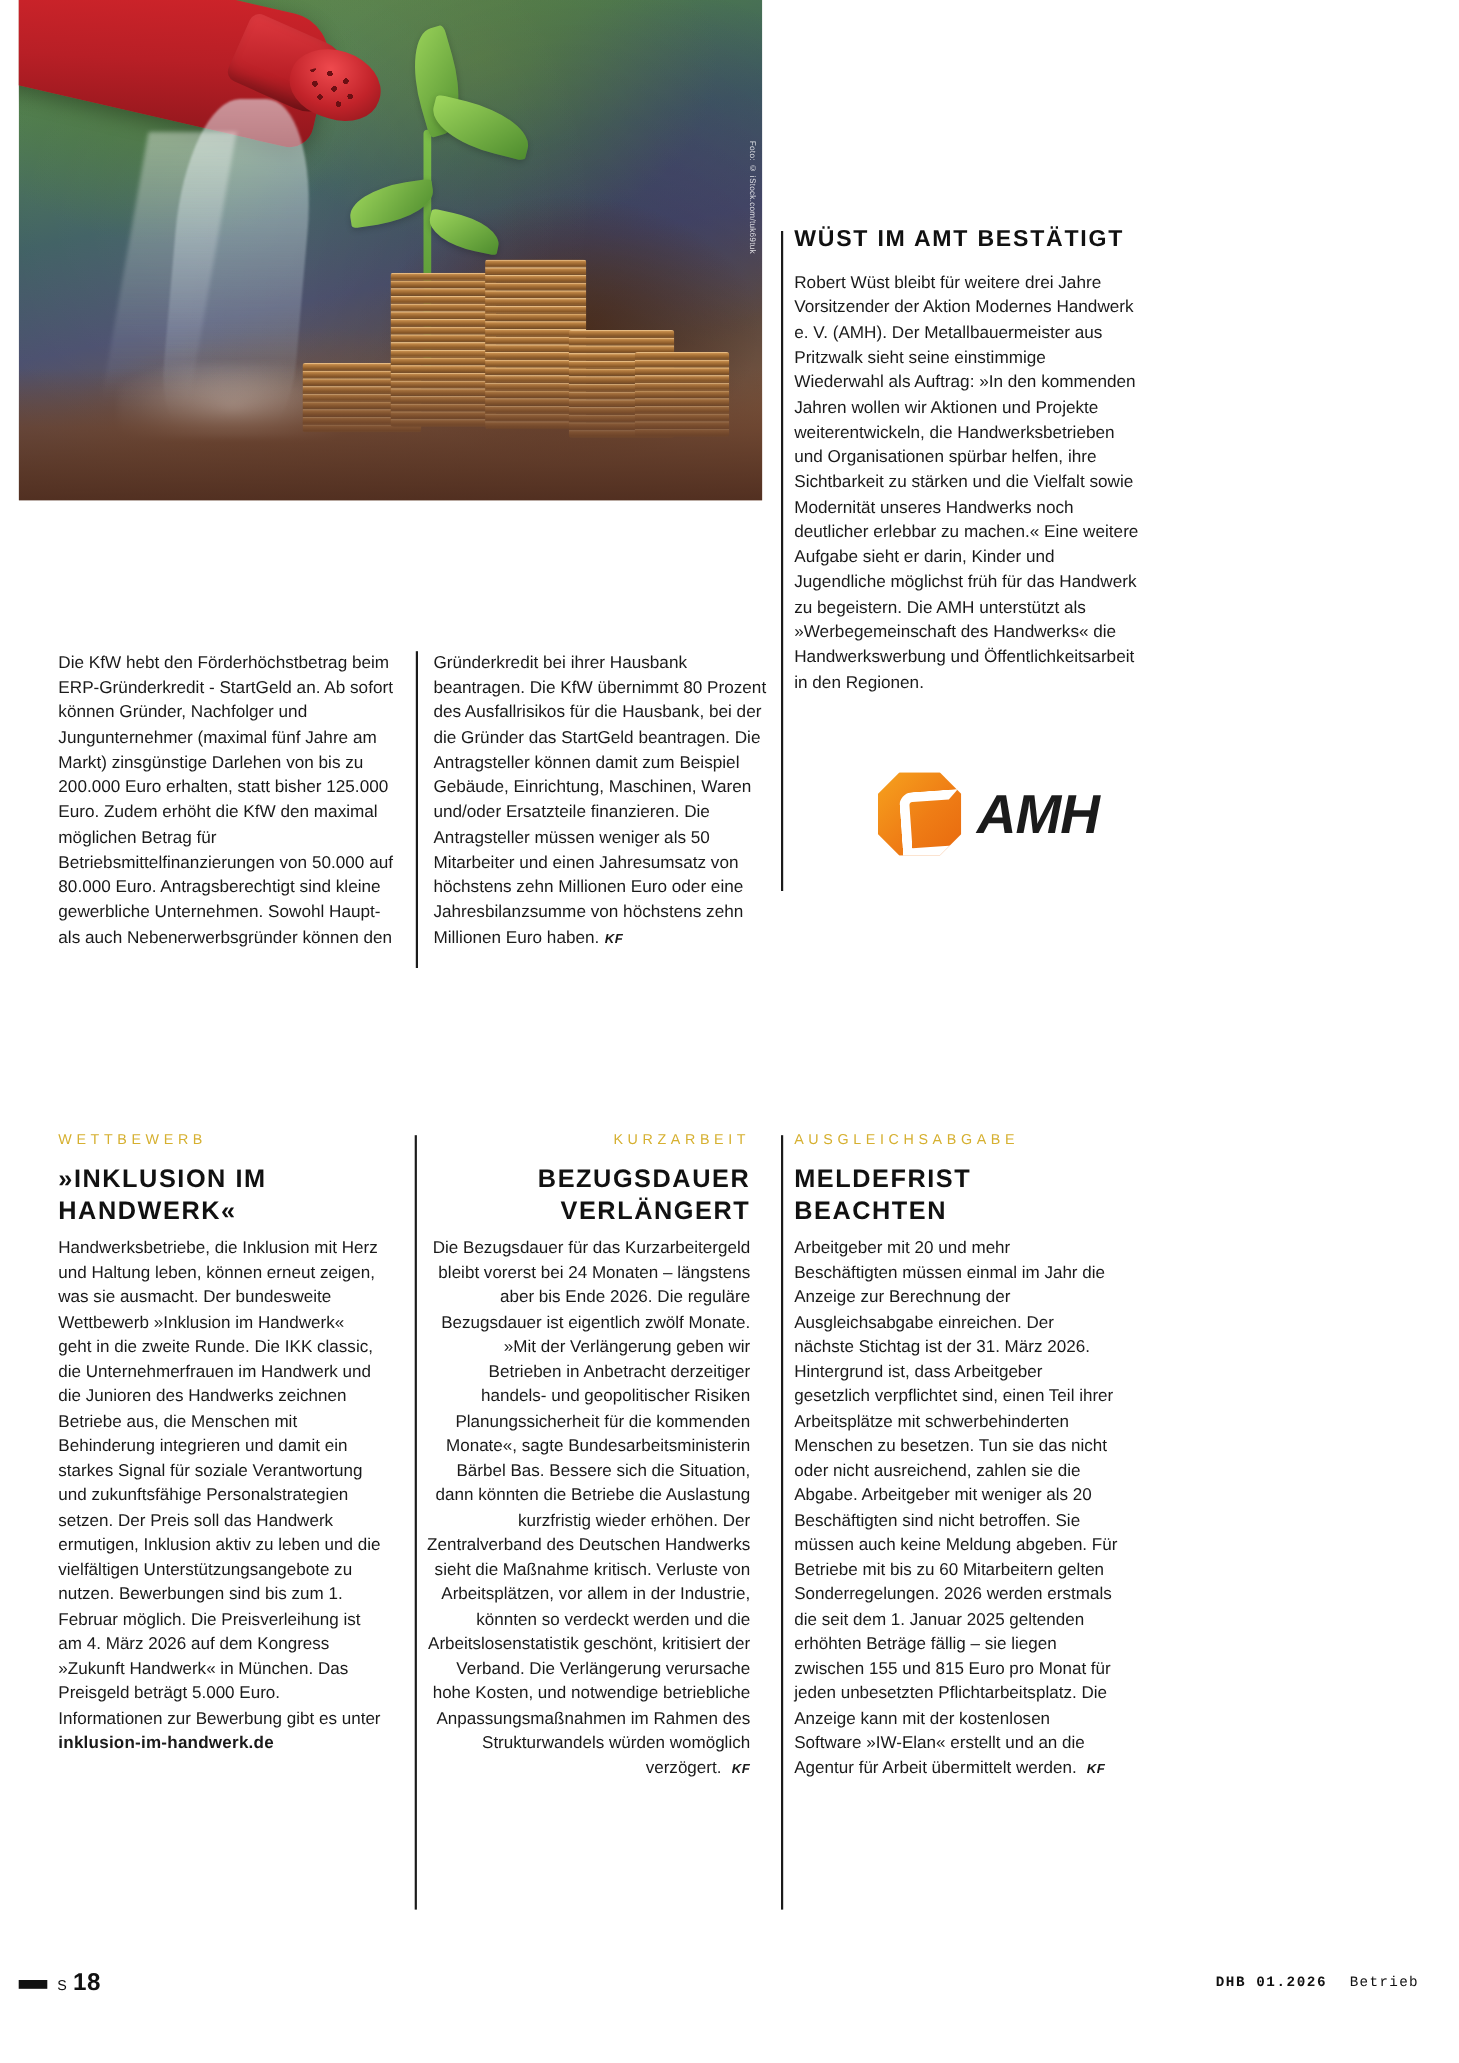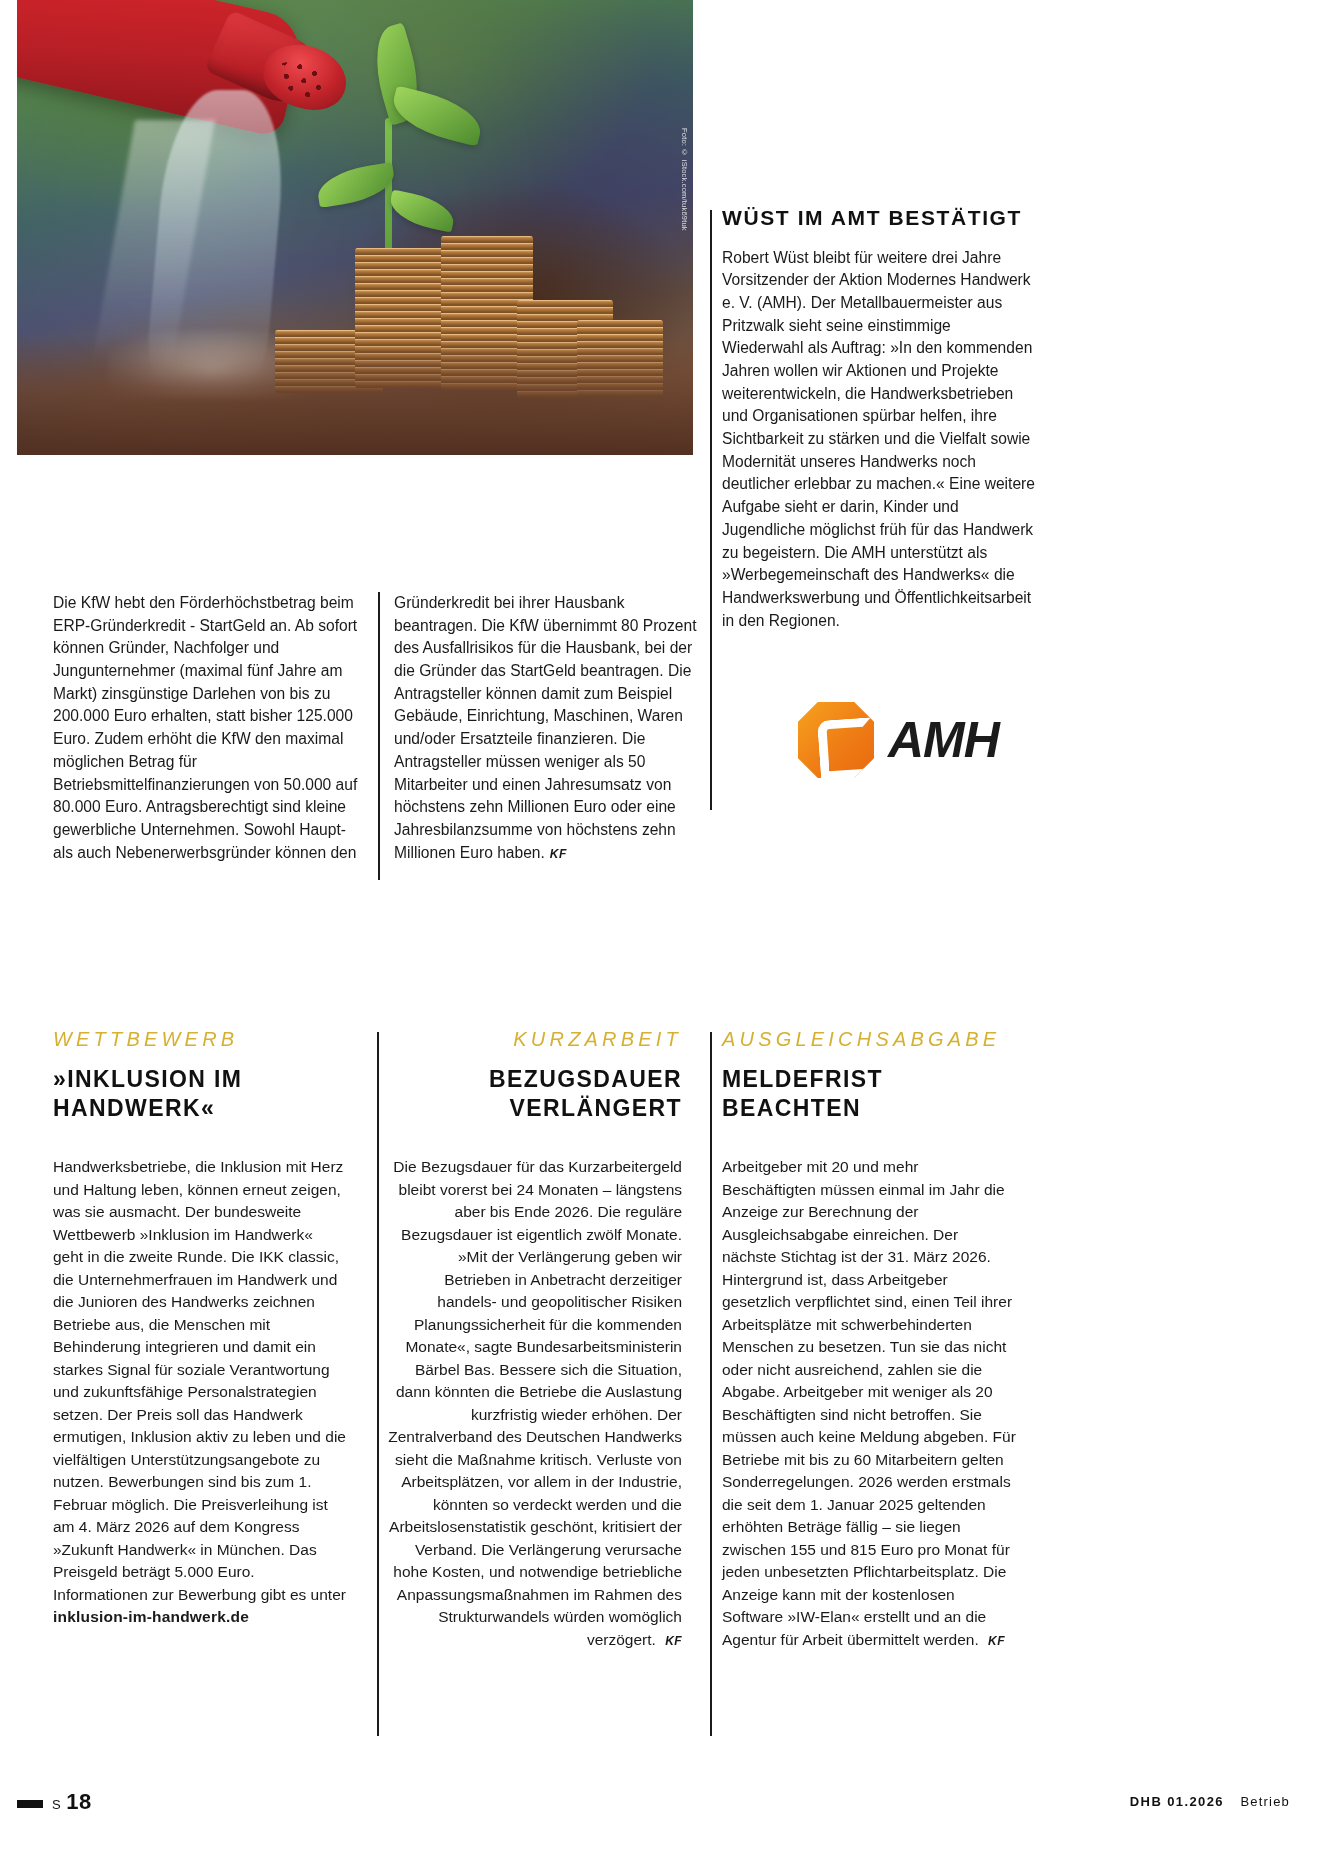--- a/index.html
+++ b/index.html
@@ -195,50 +195,49 @@
     letter-spacing:0.4px; padding-left:5px;
   }
 
   
   .bottom { position:absolute; top:1028px; left:53px; width:985px; }
   .bcol { position:absolute; top:0; width:294px; }
   .bcol.c1 { left:0; }
   .bcol.c2 { left:335px;text-align:right; }
   .bcol.c3 { left:669px; }
   .b-kicker {
-    font-size:20px; letter-spacing:4.2px; color:#d6b030;
+    font-size:13px; letter-spacing:4.2px; color:#d6b030;
     text-transform:uppercase;
     font-family:"Liberation Sans", sans-serif;
-    font-style:italic;
   }
   .b-head {
     margin-top:14px;
     font-size:23px; font-weight:bold; letter-spacing:1.4px;
     line-height:1.24; color:#111; text-transform:uppercase;
     font-family:"Liberation Sans", sans-serif;
   }
   .b-body {
-    margin-top:34px;
+    margin-top:10px;
     font-size:15.5px; line-height:1.452; color:#1a1a1a;
   }
   .b-link { font-weight:bold; letter-spacing:0.2px; }
 
   
   .foot-rule {
     position:absolute; left:17px; top:1800px; width:26px; height:8px; background:#111;
   }
   .foot-left {
     position:absolute; left:52px; top:1789px;
     font-size:13px; color:#111; letter-spacing:1px;
   }
   .foot-left b { font-size:22px; font-weight:bold; letter-spacing:0.5px; }
   .foot-right {
     position:absolute; right:36px; top:1794px;
     font-size:13px; color:#111; letter-spacing:0.8px;
-    font-family:Liberation Sans, sans-serif;
+    font-family:Liberation Mono, monospace;
     padding-left:44px;
   }
   .foot-right .mag { font-weight:bold; letter-spacing:1.4px; }
   .foot-right .sec { margin-left:12px; letter-spacing:1.2px; }
 </style>
 </head>
 <body>
 
 <div class="hero">
   <div class="hero-canvas"></div>

